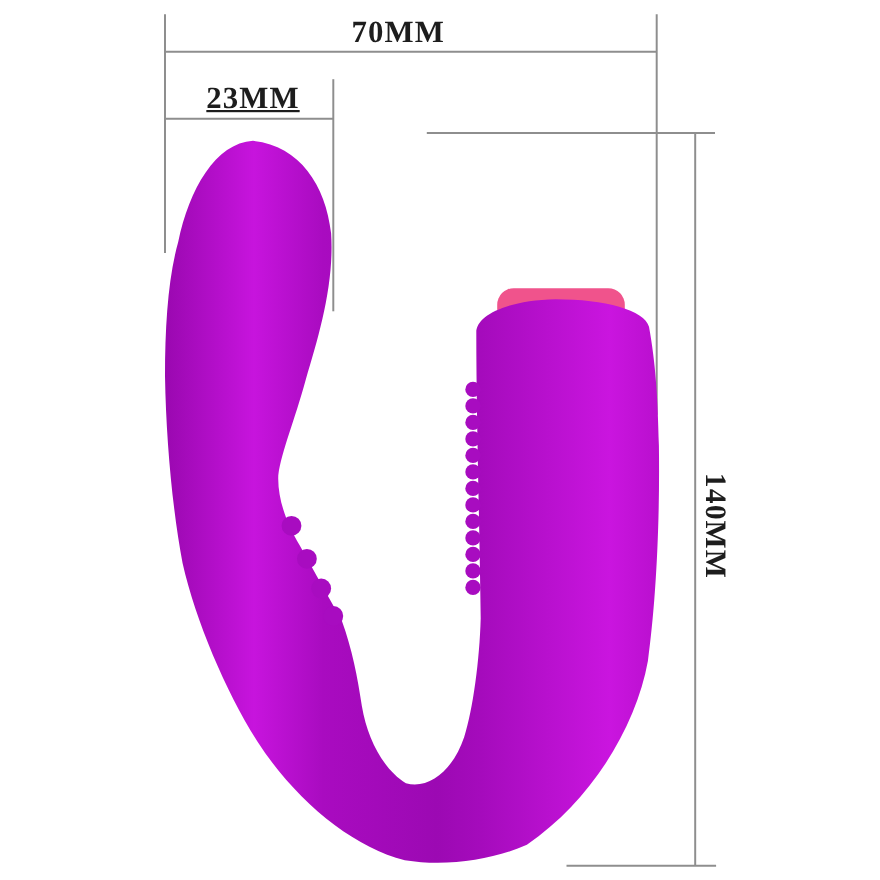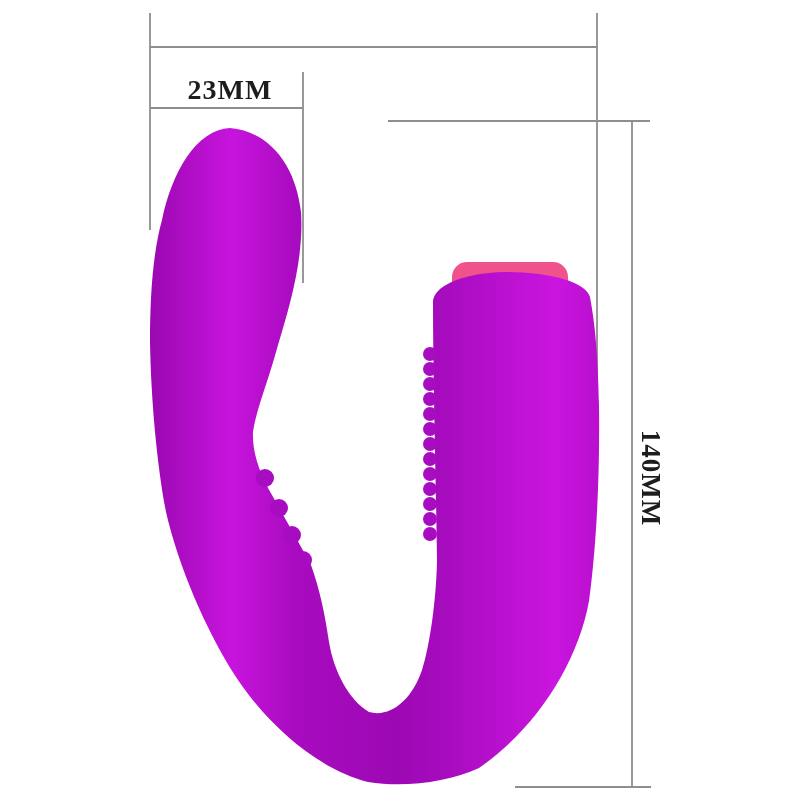--- a/index.html
+++ b/index.html
@@ -108,18 +108,19 @@
     </g>
 
     <g fill="#a80cc0">
       <circle cx="265" cy="478" r="9"></circle>
       <circle cx="279" cy="508" r="9"></circle>
       <circle cx="292" cy="535" r="9"></circle>
       <circle cx="303" cy="560" r="9"></circle>
     </g>
   </svg>
 
+  <div class="dim-label" style="left:362px; top:14px;">70MM</div>
 
-  <div class="dim-label" style="left:230px; top:74px;">23MM</div>
+  <div class="dim-label" style="left:230px; top:74px;text-decoration:underline;">23MM</div>
 
   <div class="dim-label rotated" style="left:650px; top:478px;">140MM</div>
 
 </div>
 
 </body></html>

